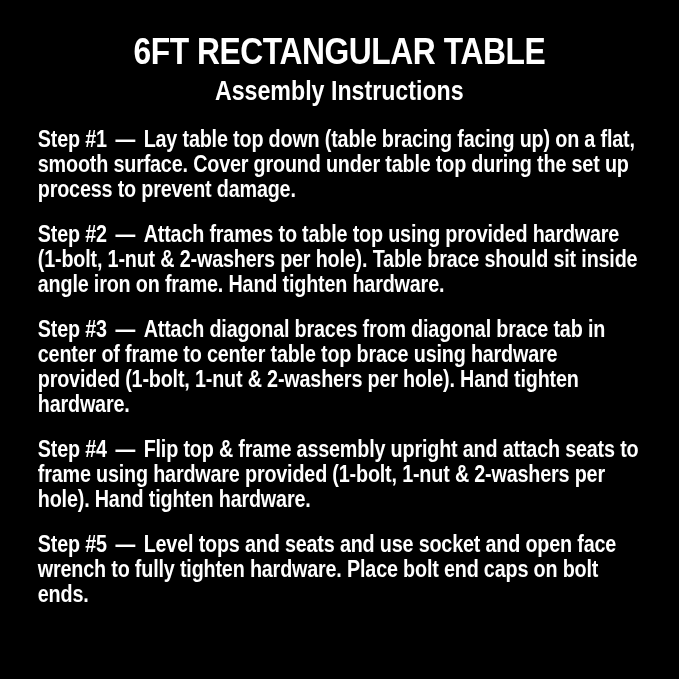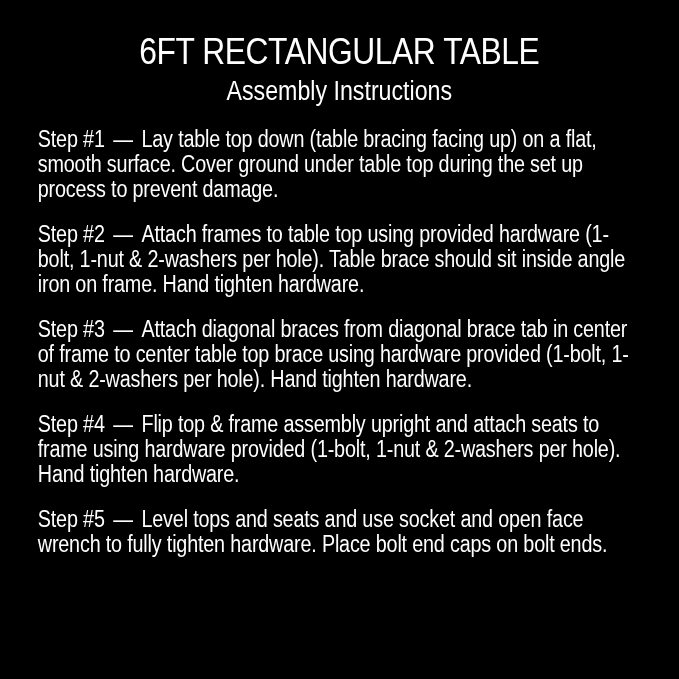--- a/index.html
+++ b/index.html
@@ -8,21 +8,21 @@
     background: #000000;
   }
   .card {
     position: relative;
     width: 679px;
     height: 679px;
     background: #000000;
     color: #ffffff;
     overflow: hidden;
     font-family: "Liberation Sans", sans-serif;
-    font-weight: 400;
+    font-weight: 700;
   }
   
   .scale {
     width: 790px;
     transform: scaleX(0.859);
     transform-origin: 0 0;
     box-sizing: border-box;
     padding: 30px 44px 0 44px;
   }
   .title {

